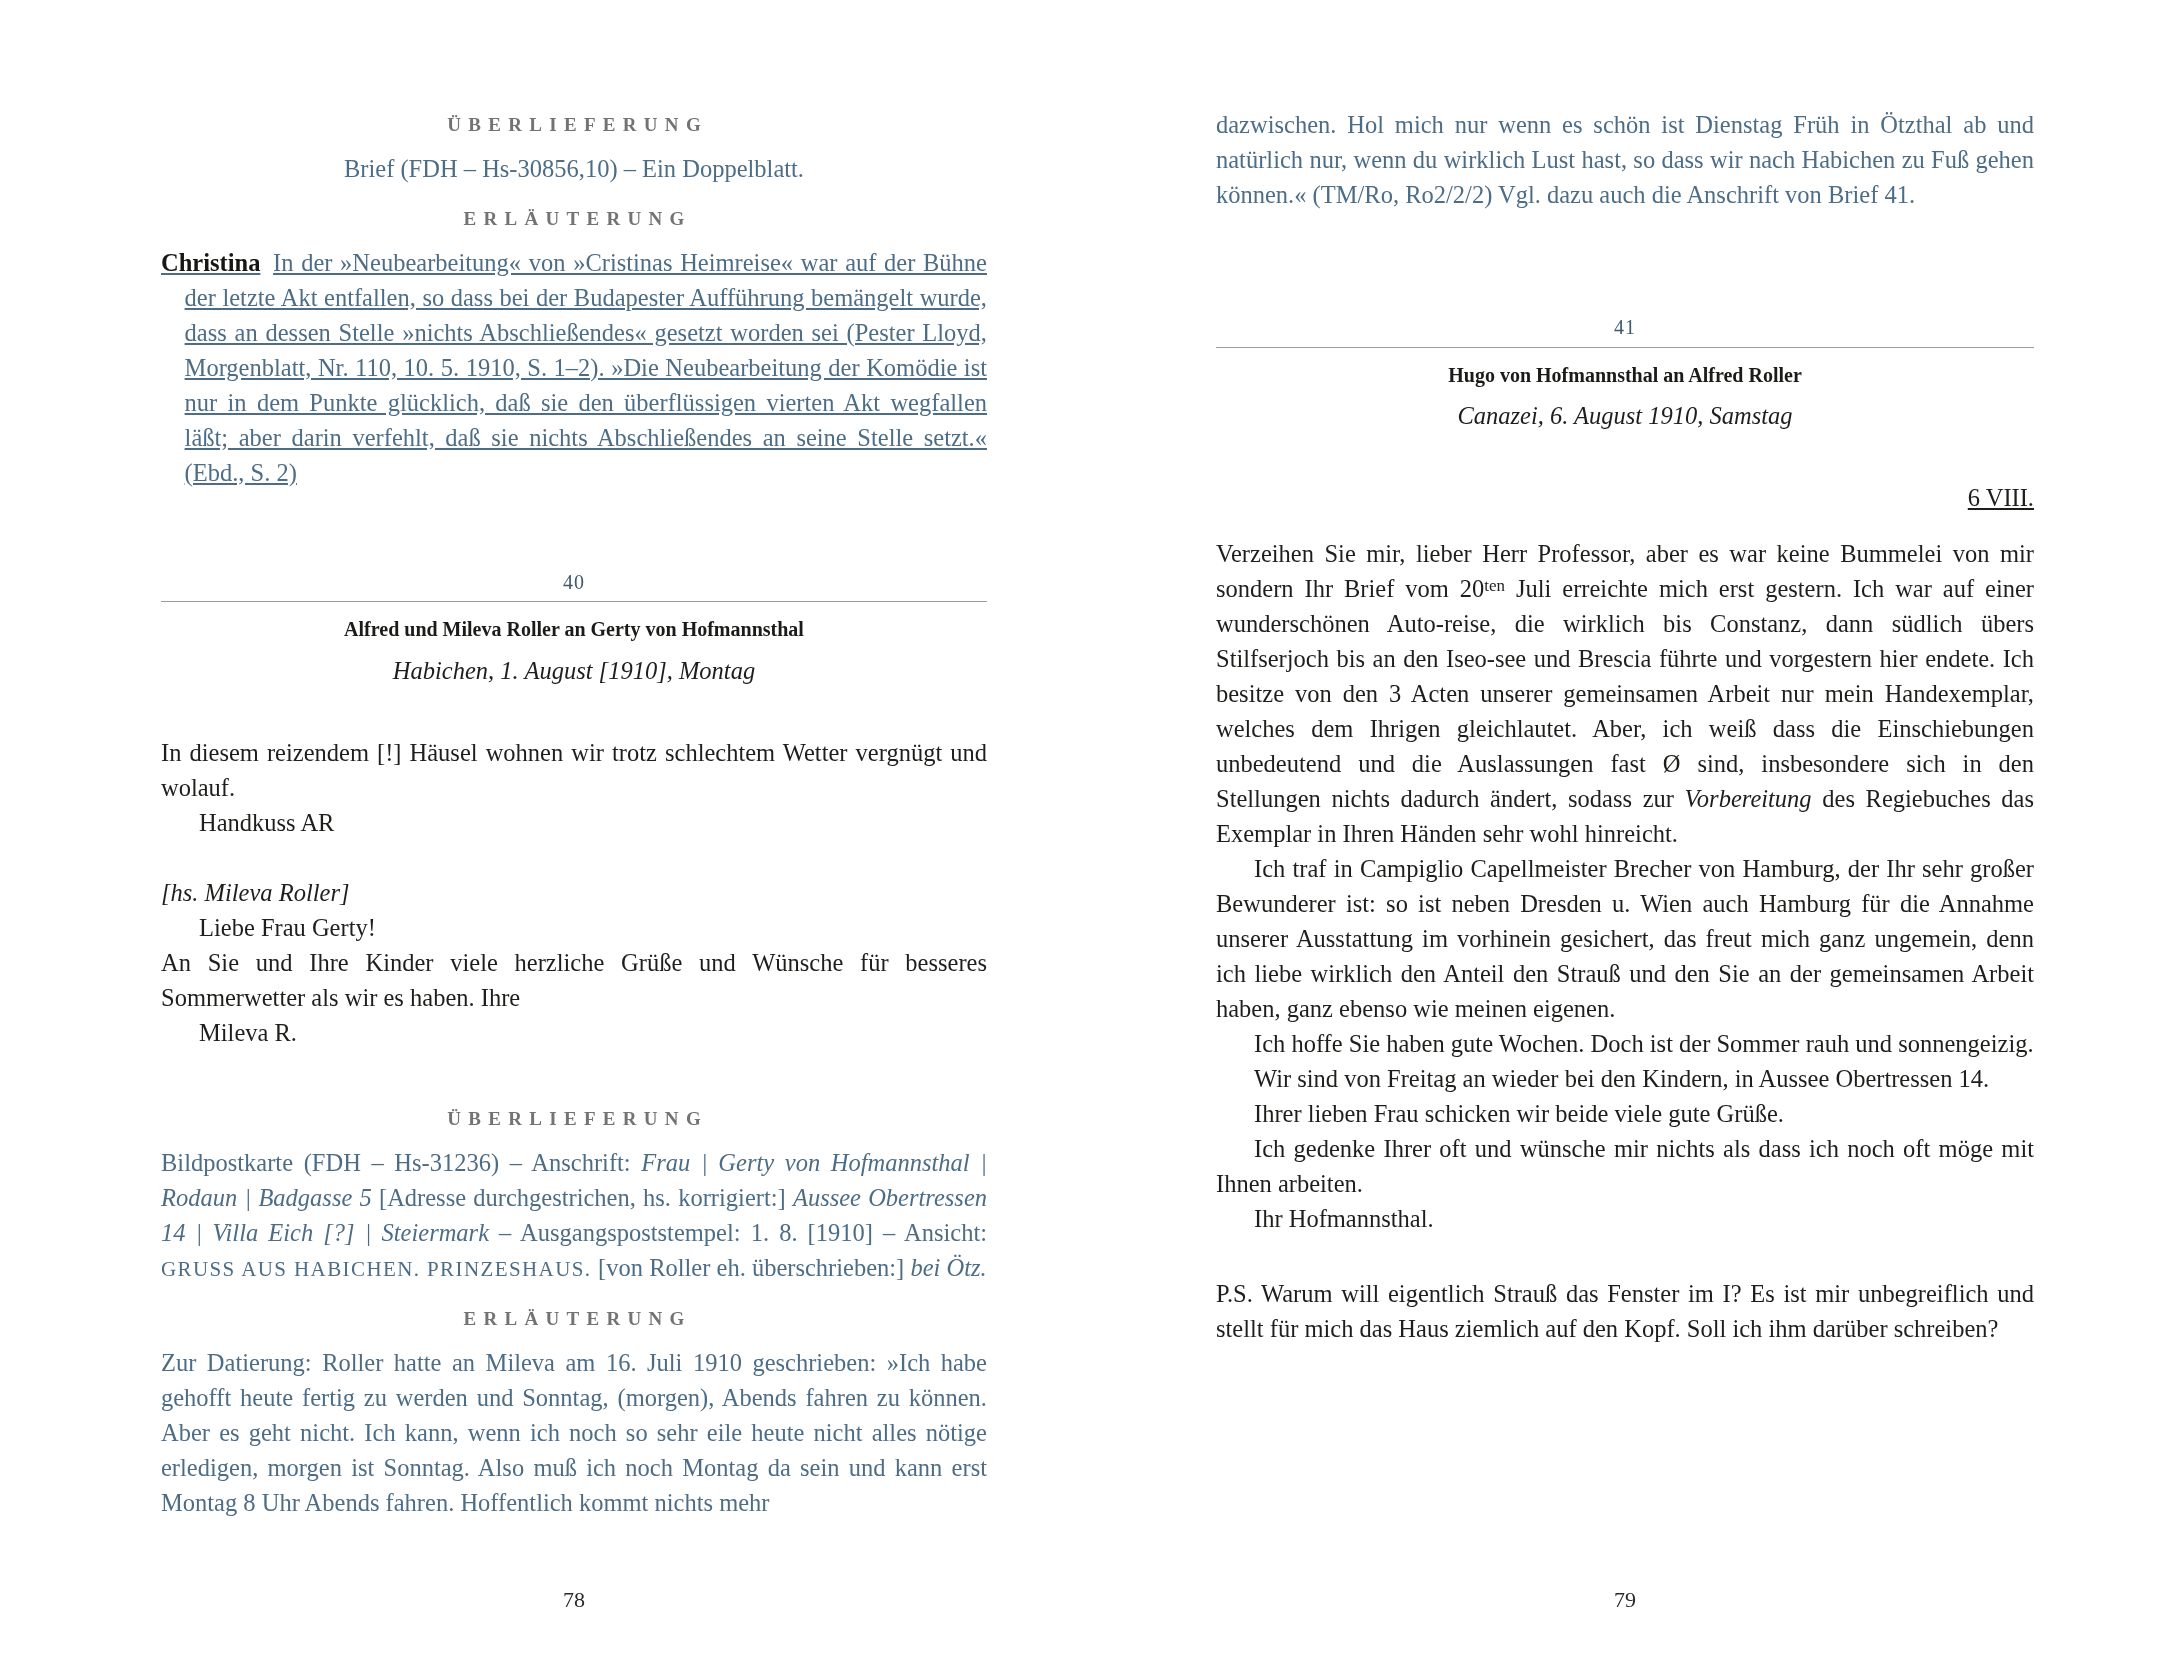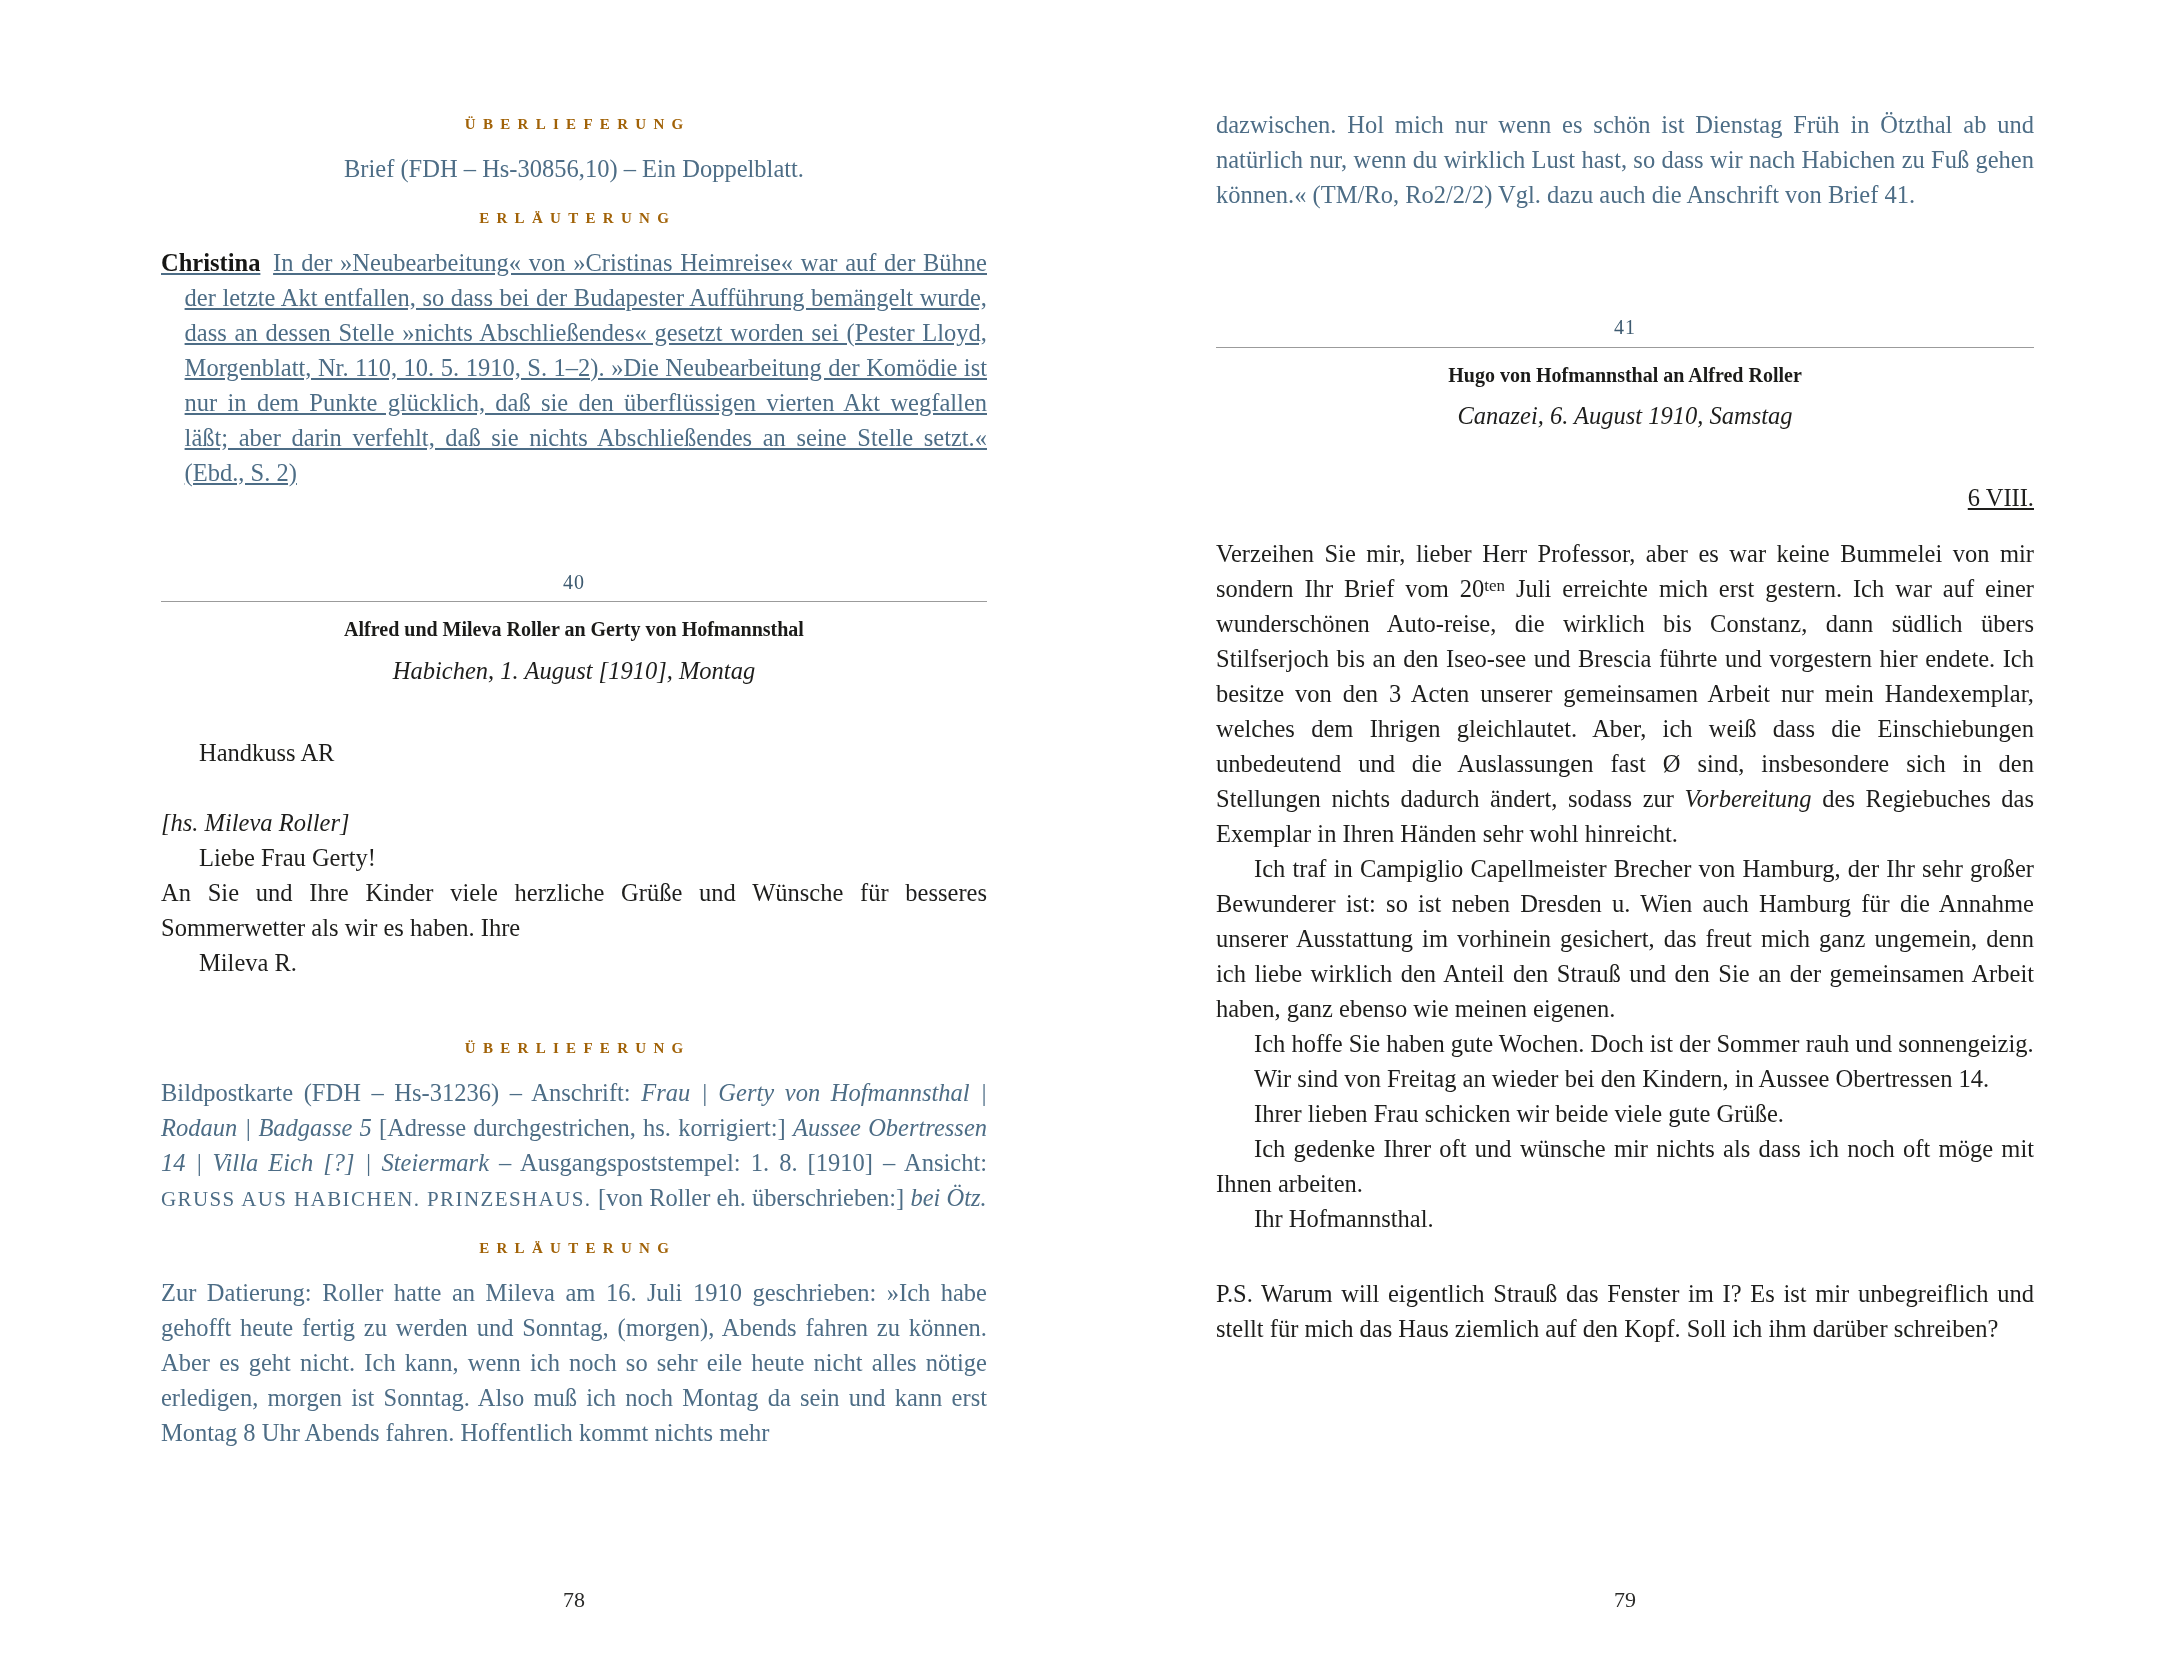--- a/index.html
+++ b/index.html
@@ -15,22 +15,22 @@
 
   .col { position:absolute; top:107px; font-size:24.5px; line-height:35px; text-align:justify; }
   #colL { left:161px; width:826px; }
   #colR { left:125px; width:818px; }
 
   p { margin:0; }
   em { font-style:italic;margin-top:20px; }
   .blue { color:#4d6d86; }
 
   .app-heading {
-    font-size:15px; font-weight:bold; letter-spacing:7.3px; text-indent:7.3px;
-    text-align:center; color:#a16207; margin:0 0 9px;
+    font-size:19px; font-weight:bold; letter-spacing:7.3px; text-indent:7.3px;
+    text-align:center; color:#737373; margin:0 0 9px;
   }
   .app-center { text-align:center; margin-bottom:14.5px; }
   .hang { padding-left:23.6px; text-indent:-23.6px;text-decoration:underline; }
   .lemma { color:#161614; font-weight:bold; padding-right:12.7px; font-style:normal; }
 
   .letter-block { margin-top:75px; }
   .mt-lg { margin-top:98px; }
   .letter-number { text-align:center; font-size:20px; letter-spacing:0.9px; color:#3d5a70; margin-bottom:1.8px; }
   .rule { border:none; height:0; border-top:1.8px solid #9b9b9b; margin:0 0 9px; }
   .letter-title { text-align:center; font-weight:bold; font-size:20px; line-height:36px; color:#1b1b19; margin-bottom:5.5px; }
@@ -65,20 +65,21 @@
       <div class="app-heading">ERLÄUTERUNG</div>
 
       <p class="blue hang"><span class="lemma">Christina</span><span>In der »Neubearbeitung« von »Cristinas Heimreise« war auf der Bühne der letzte Akt entfallen, so dass bei der Budapester Aufführung bemängelt wurde, dass an dessen Stelle »nichts Abschließendes« gesetzt worden sei (Pester Lloyd, Morgenblatt, Nr. 110, 10. 5. 1910, S. 1–2). »Die Neubearbeitung der Komödie ist nur in dem Punkte glücklich, daß sie den überflüssigen vierten Akt wegfallen läßt; aber darin verfehlt, daß sie nichts Abschließendes an seine Stelle setzt.« (Ebd., S. 2)</span></p>
 
       <div class="letter-block">
         <div class="letter-number">40</div>
         <hr class="rule">
         <div class="letter-title">Alfred und Mileva Roller an Gerty von Hofmannsthal</div>
         <div class="letter-dateline">Habichen, 1. August [1910], Montag</div>
 
+        <p>In diesem reizendem [!] Häusel wohnen wir trotz schlechtem Wetter vergnügt und wolauf.</p>
         <p class="indent">Handkuss AR</p>
         <p class="italic gap-top">[hs. Mileva Roller]</p>
         <p class="indent">Liebe Frau Gerty!</p>
         <p>An Sie und Ihre Kinder viele herzliche Grüße und Wünsche für besseres Sommerwetter als wir es haben. Ihre</p>
         <p class="indent">Mileva R.</p>
       </div>
 
       <div class="app-block2">
         <div class="app-heading">ÜBERLIEFERUNG</div>
 

